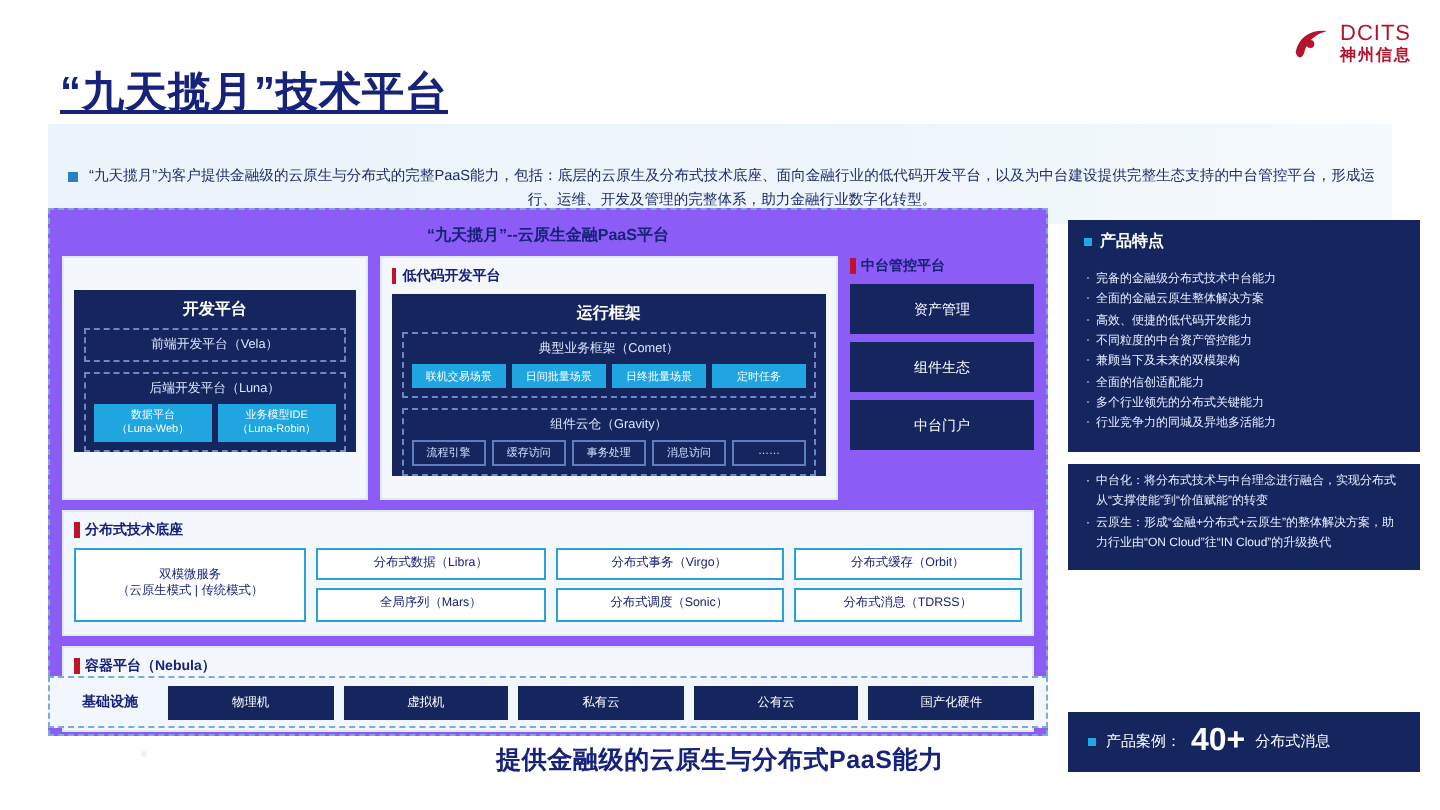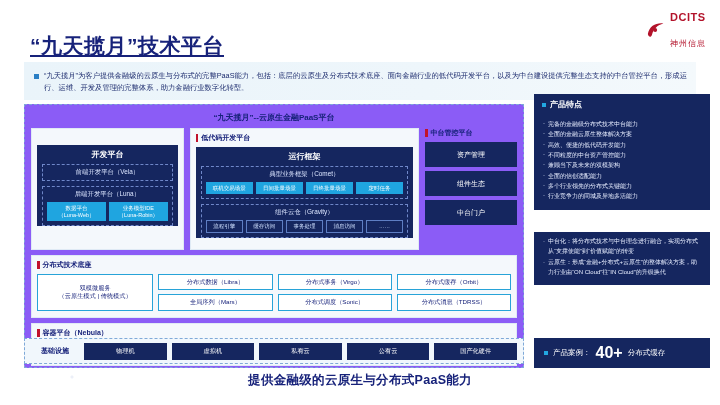--- a/index.html
+++ b/index.html
@@ -17,30 +17,30 @@
         radial-gradient(circle at 10% 60%, rgba(200,210,235,.35) 0 1px, transparent 2px),
         radial-gradient(circle at 30% 30%, rgba(200,210,235,.30) 0 1px, transparent 2px),
         radial-gradient(circle at 55% 70%, rgba(200,210,235,.30) 0 1px, transparent 2px),
         radial-gradient(circle at 78% 40%, rgba(200,210,235,.30) 0 1px, transparent 2px);
       pointer-events:none;}
 
   
   .logo{position:absolute;right:14px;top:12px;display:flex;align-items:center;gap:4px;}
   .logo-mark{width:20px;height:18px;}
   .logo-txt{line-height:1;}
-  .logo-en{font-size:11px;font-weight:bold;color:#b3132b;letter-spacing:.5px;}
-  .logo-cn{font-size:8px;font-weight:normal;color:#b3132b;letter-spacing:1px;margin-top:17px;}
+  .logo-en{font-size:11px;font-weight:normal;color:#b3132b;letter-spacing:.5px;}
+  .logo-cn{font-size:8px;font-weight:bold;color:#b3132b;letter-spacing:1px;margin-top:1px;}
 
   
   .title{position:absolute;left:30px;top:32px;font-size:21px;font-weight:bold;color:#17227a;letter-spacing:.5px;text-decoration:underline;}
 
   
   .intro{position:absolute;left:24px;top:62px;width:672px;min-height:32px;
          background:linear-gradient(90deg,#eaf4fa 0%, #eef6fb 60%, #f4f9fc 100%);
-         padding:8px 8px 6px 10px;box-sizing:border-box;display:flex;gap:5px;}
+         padding:20px 8px 6px 10px;box-sizing:border-box;display:flex;gap:5px;text-align:center;}
   .intro .bsq{width:5px;height:5px;background:#2b7fc4;margin-top:4px;flex:0 0 auto;}
   .intro p{margin:0;font-size:7.3px;line-height:1.65;color:#1d2c6e;}
 
   
   .diagram{position:absolute;left:24px;top:104px;width:500px;height:264px;
            border:1px dashed #7fa9d8;background:#8b5cf6;box-sizing:border-box;padding:4px 6px;}
   .dg-title{text-align:center;font-size:8px;font-weight:bold;color:#17227a;margin:3px 0 5px;}
 
   .row1{display:flex;gap:6px;align-items:stretch;}
   .card{background:#f4f8fc;border:1px solid #dfeaf5;box-sizing:border-box;padding:4px 5px 6px;}
@@ -81,23 +81,23 @@
 
   
   .rp{position:absolute;left:534px;width:176px;box-sizing:border-box;}
   .rp-head{background:#15265f;color:#fff;font-size:8px;font-weight:bold;padding:5px 8px;display:flex;align-items:center;gap:4px;}
   .rp-head .sq{width:4px;height:4px;background:#22a7e2;display:inline-block;}
   .rp-body{background:#15265f;padding:4px 9px 8px;}
   .rp-body ul{margin:0;padding:0;list-style:none;}
   .rp-body li{color:#e7edff;font-size:6px;line-height:1.72;display:flex;gap:3px;}
   .rp-body li .dot{flex:0 0 auto;}
   .rp-body li span.t{flex:1;}
-  .panel1{top:94px;font-family:Liberation Serif, serif;}
+  .panel1{top:110px;font-family:Liberation Serif, serif;}
   .panel2{top:232px;}
-  .panel3{top:338px;}
+  .panel3{top:356px;}
   .case{background:#15265f;color:#fff;padding:6px 10px;display:flex;align-items:center;gap:5px;font-size:7.5px;}
   .case .sq{width:4px;height:4px;background:#22a7e2;display:inline-block;}
   .case .num{font-size:16px;font-weight:bold;}
 
   
   .footer{position:absolute;left:0;top:372px;width:720px;text-align:center;
           font-size:12.5px;font-weight:bold;color:#17227a;letter-spacing:.3px;}
 </style>
 </head>
 <body>
@@ -292,18 +292,18 @@
           </li>
       </ul>
     </div>
   </div>
 
   <div class="rp panel3">
     <div class="case">
       <span class="sq"></span>
       <span>产品案例：</span>
       <span class="num">40+</span>
-      <span>分布式缓存</span>
+      <span>分布式消息</span>
     </div>
   </div>
 
   <div class="footer">提供金融级的云原生与分布式PaaS能力</div>
 </div>
 
 </body></html>

